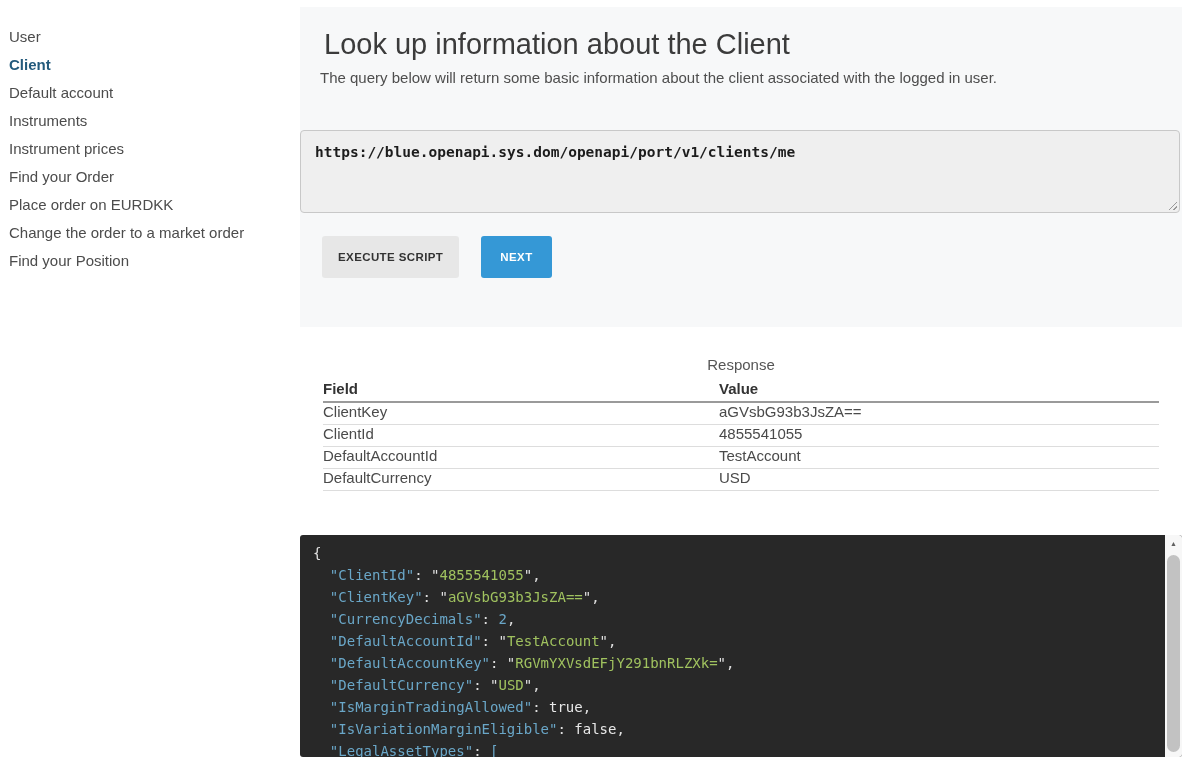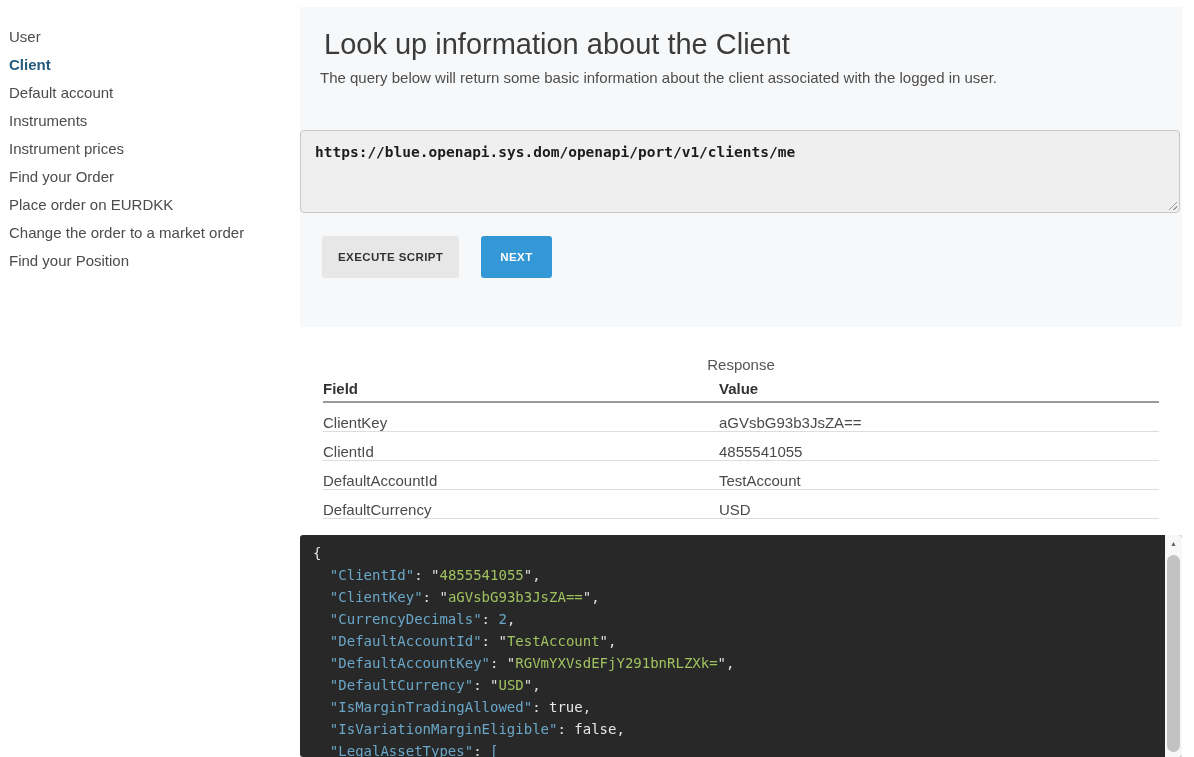--- a/index.html
+++ b/index.html
@@ -87,21 +87,21 @@
   .response-table{position:absolute;left:323px;top:356px;width:836px;}
   .resp-caption{
     height:20px;text-align:center;font-size:15px;color:#555;
   }
   .t-header{
     display:flex;align-items:center;height:27px;
     border-bottom:2px solid #9a9a9a;
     font-size:15px;font-weight:bold;color:#333;
   }
   .t-row{
-    display:flex;align-items:flex-end;height:29px;
+    display:flex;align-items:flex-start;height:22px;
     border-bottom:1px solid #ddd;
     font-size:15px;color:#4a4a4a;
   }
   .t-field{width:396px;}
   .t-value{flex:1;}
 
   
   .code-block{
     position:absolute;left:300px;top:535px;width:882px;height:222px;
     background:var(--code-bg);border-radius:3px;overflow:hidden;

